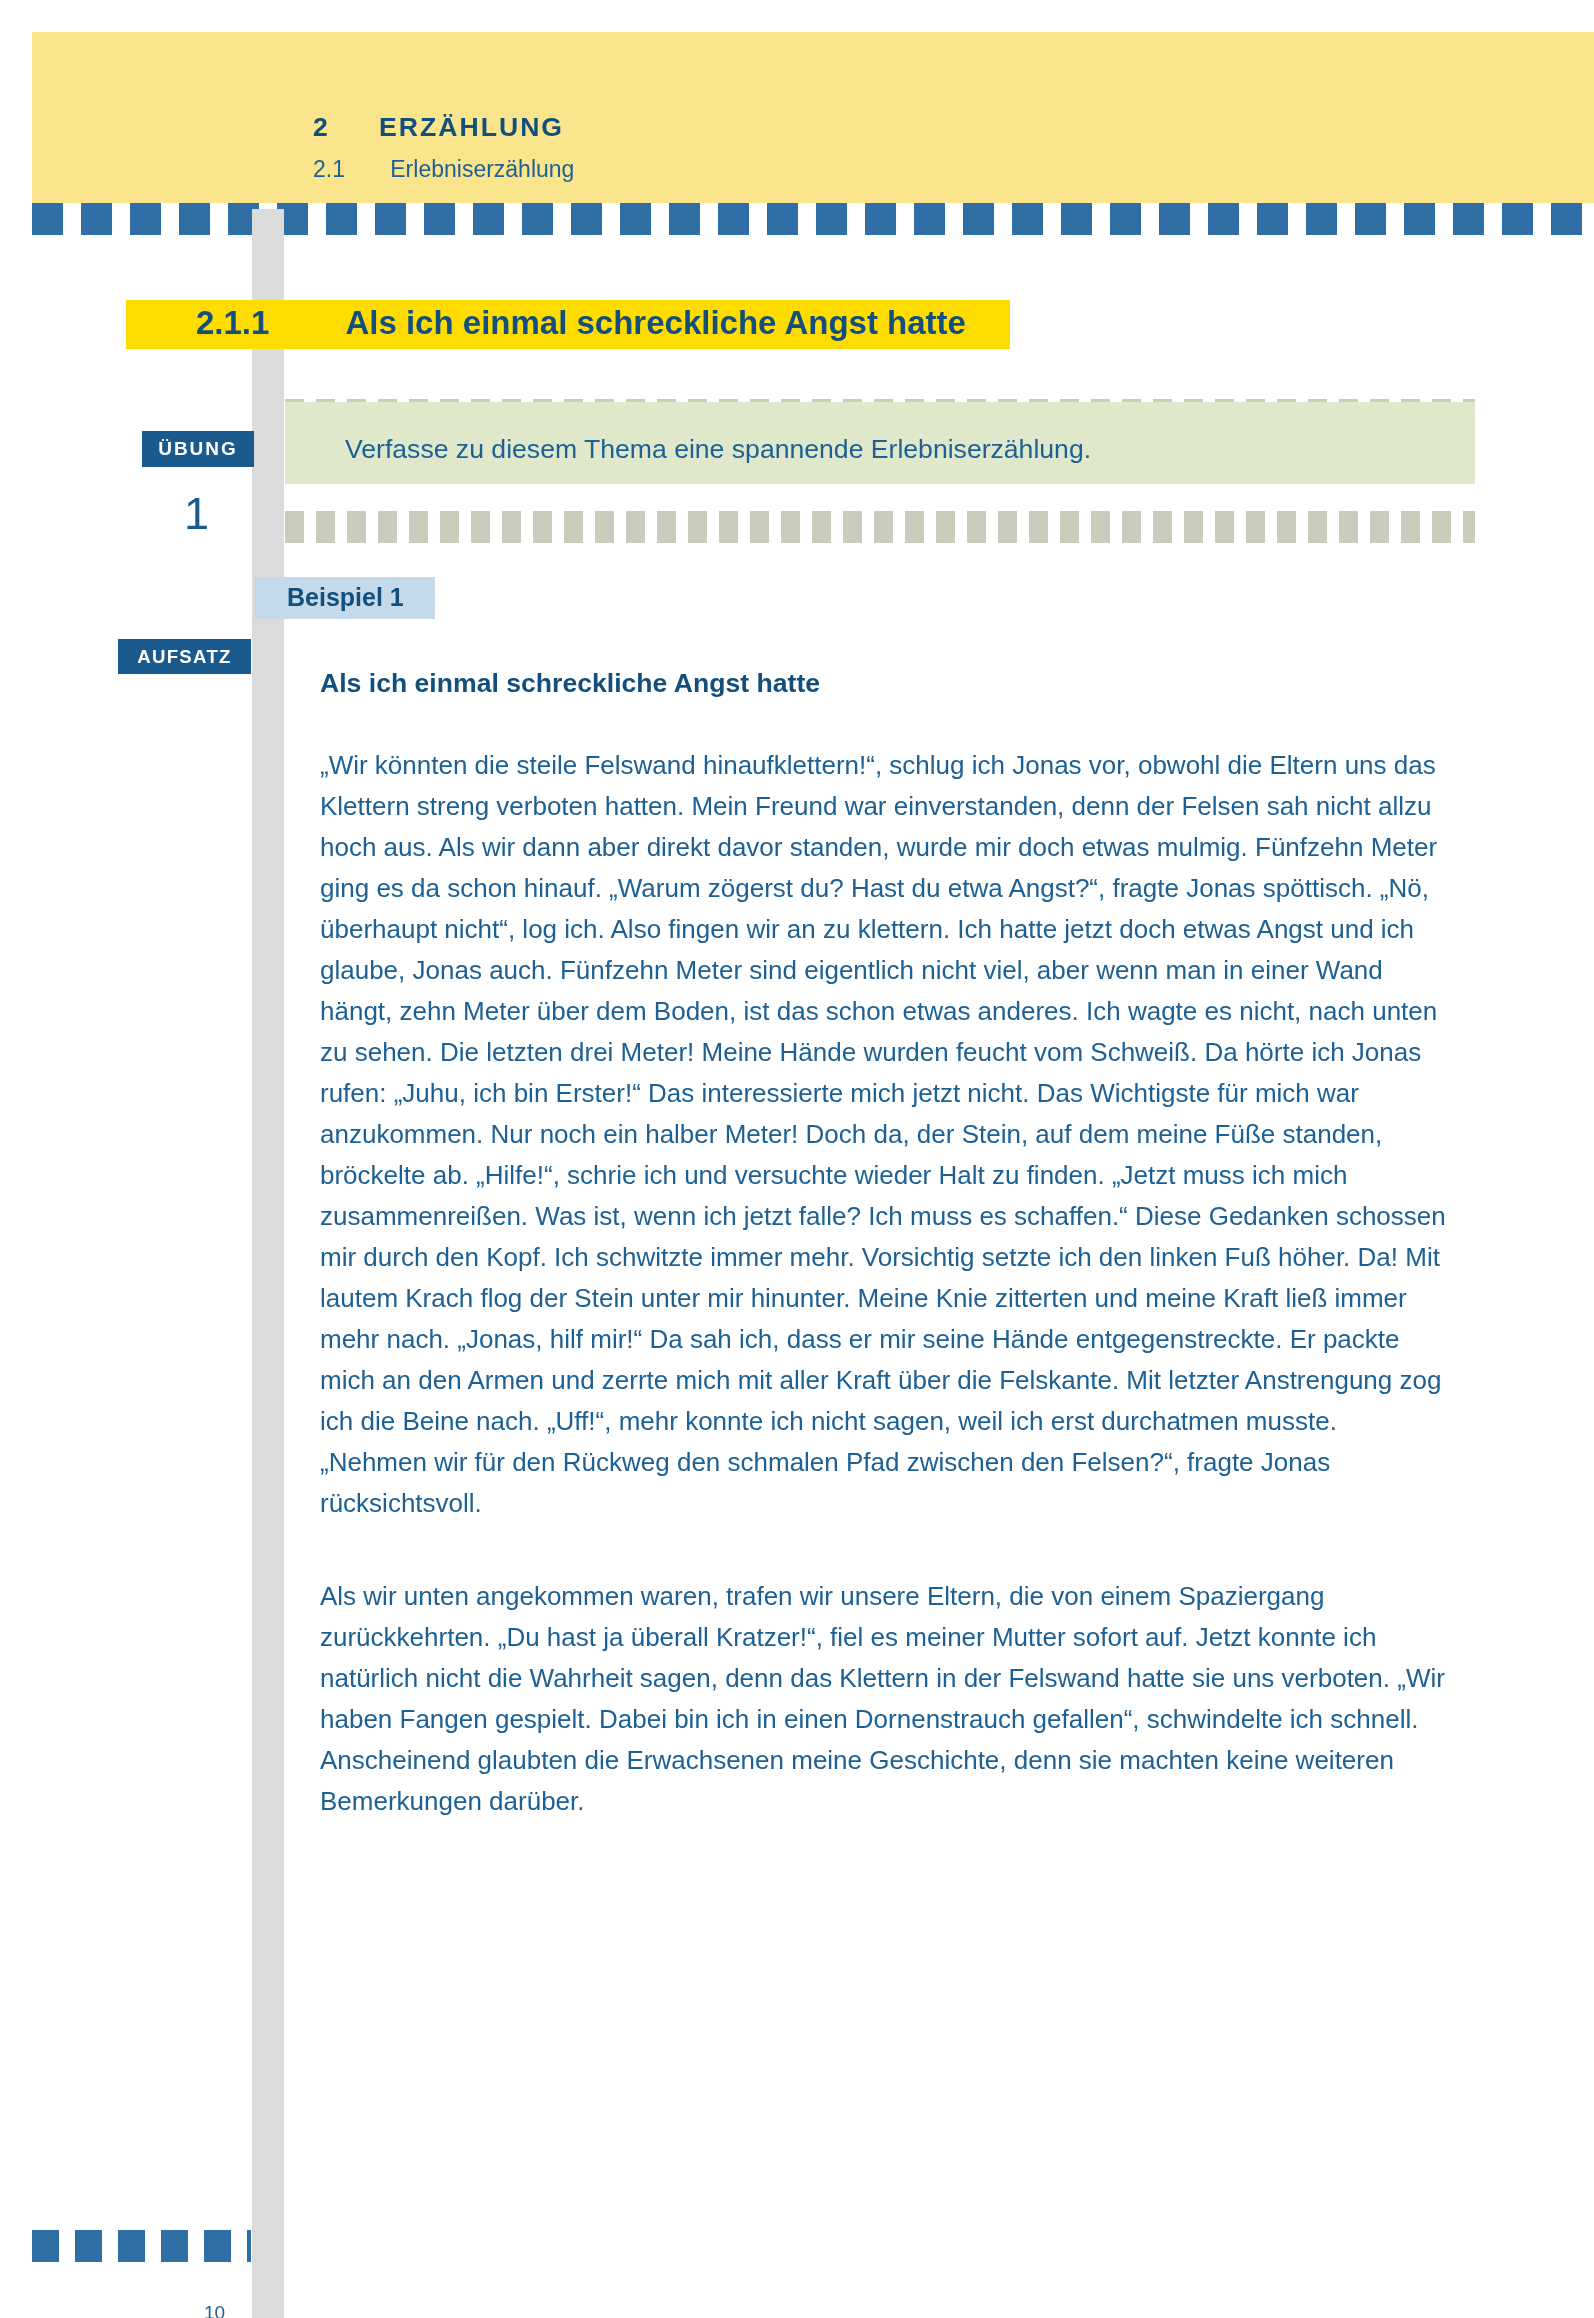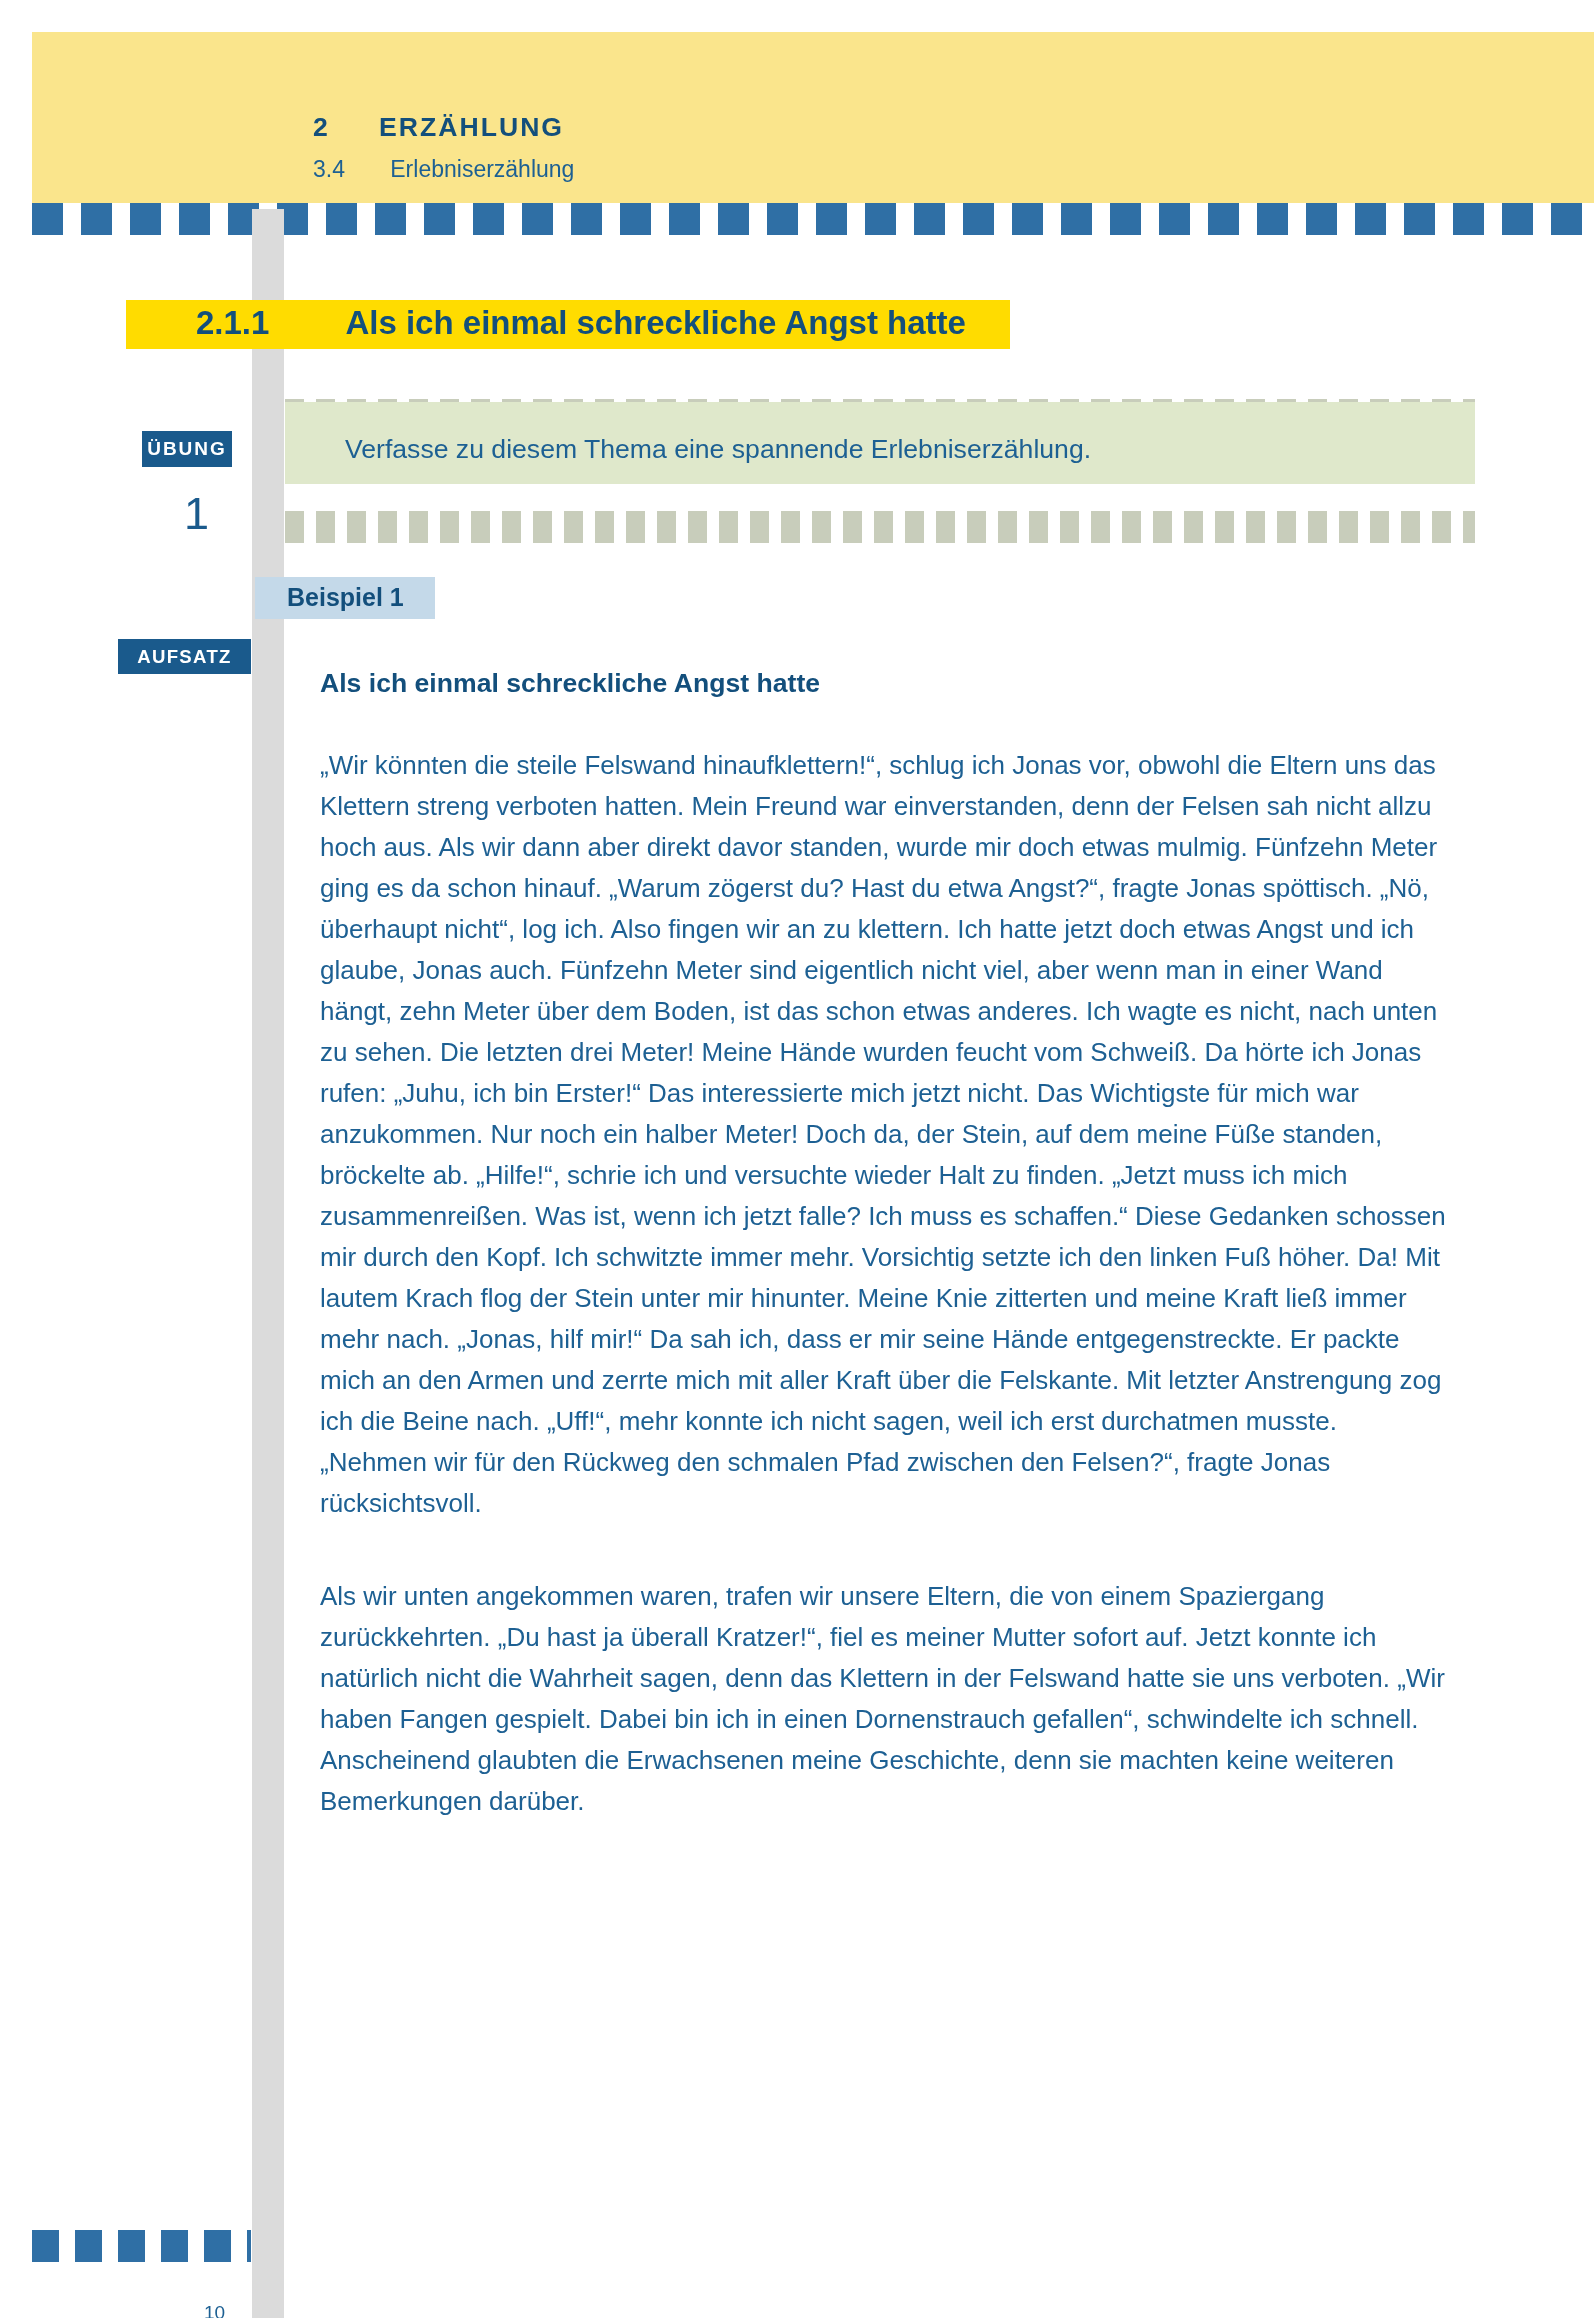--- a/index.html
+++ b/index.html
@@ -57,21 +57,21 @@
     padding: 0 28px 4px 54px;
     color: var(--blue-dark, #134F7C);
     font-weight: bold; font-size: 33px;
     white-space: nowrap;
   }
   .title-bar .t-num { margin-right: 44px; }
 
   
   .uebung-label {
     position: absolute; left: 110px; top: 399px;
-    width: 90px; height: 36px;
+    width: 112px; height: 36px;
     background: var(--label-blue, #1A5A8C);
     color: #ffffff; font-size: 19px; font-weight: bold; letter-spacing: 2px;
     display: flex; align-items: center; justify-content: center;
   }
   .uebung-num {
     position: absolute; left: 110px; top: 440px;
     width: 109px; text-align: center;
     font-size: 45px; color: var(--label-blue, #1A5A8C);
   }
 
@@ -144,21 +144,21 @@
 </head>
 <body>
 
 <div class="page">
 
   <header class="band">
     <div class="chapter-line">
       <span class="chap-num">2</span><span>ERZÄHLUNG</span>
     </div>
     <div class="section-line">
-      <span class="sec-num">3.4</span><span>Erlebniserzählung</span>
+      <span class="sec-num">2.1</span><span>Erlebniserzählung</span>
     </div>
   </header>
 
   <div class="header-dashes"></div>
   <div class="margin-rule"></div>
 
   <div class="title-bar">
     <span class="t-num">2.1.1</span>
     <span class="t-text">Als ich einmal schreckliche Angst hatte</span>
   </div>

